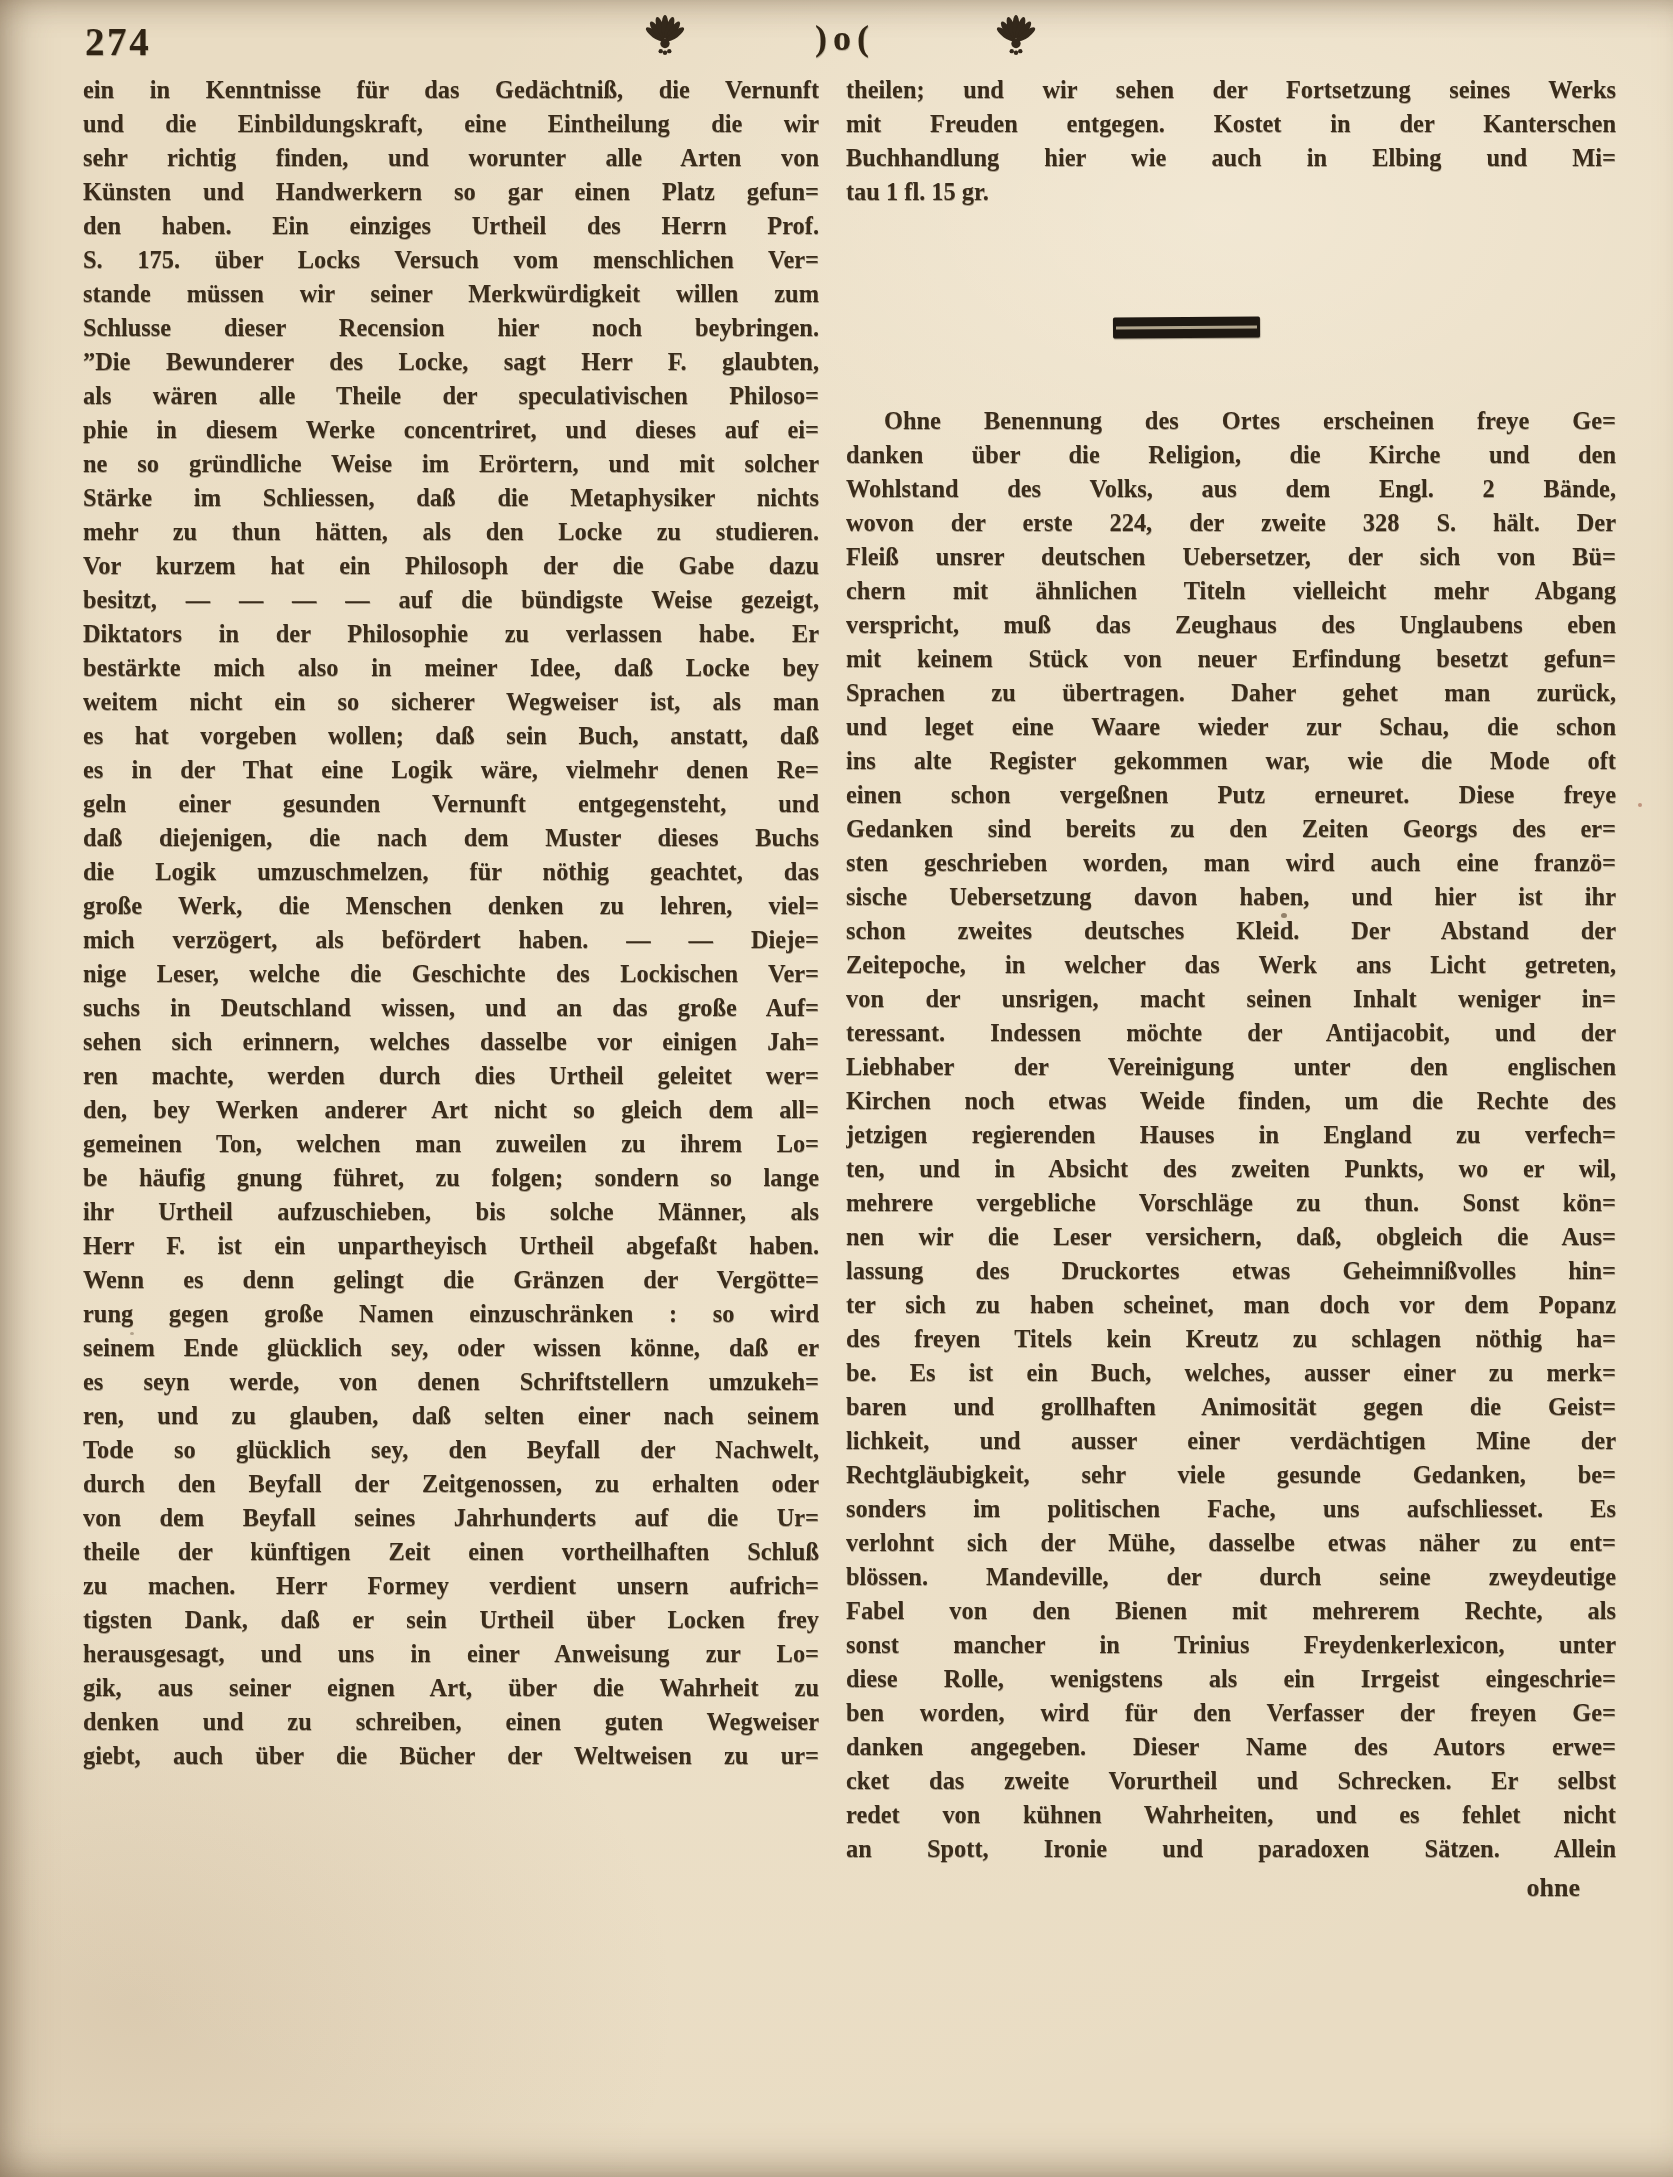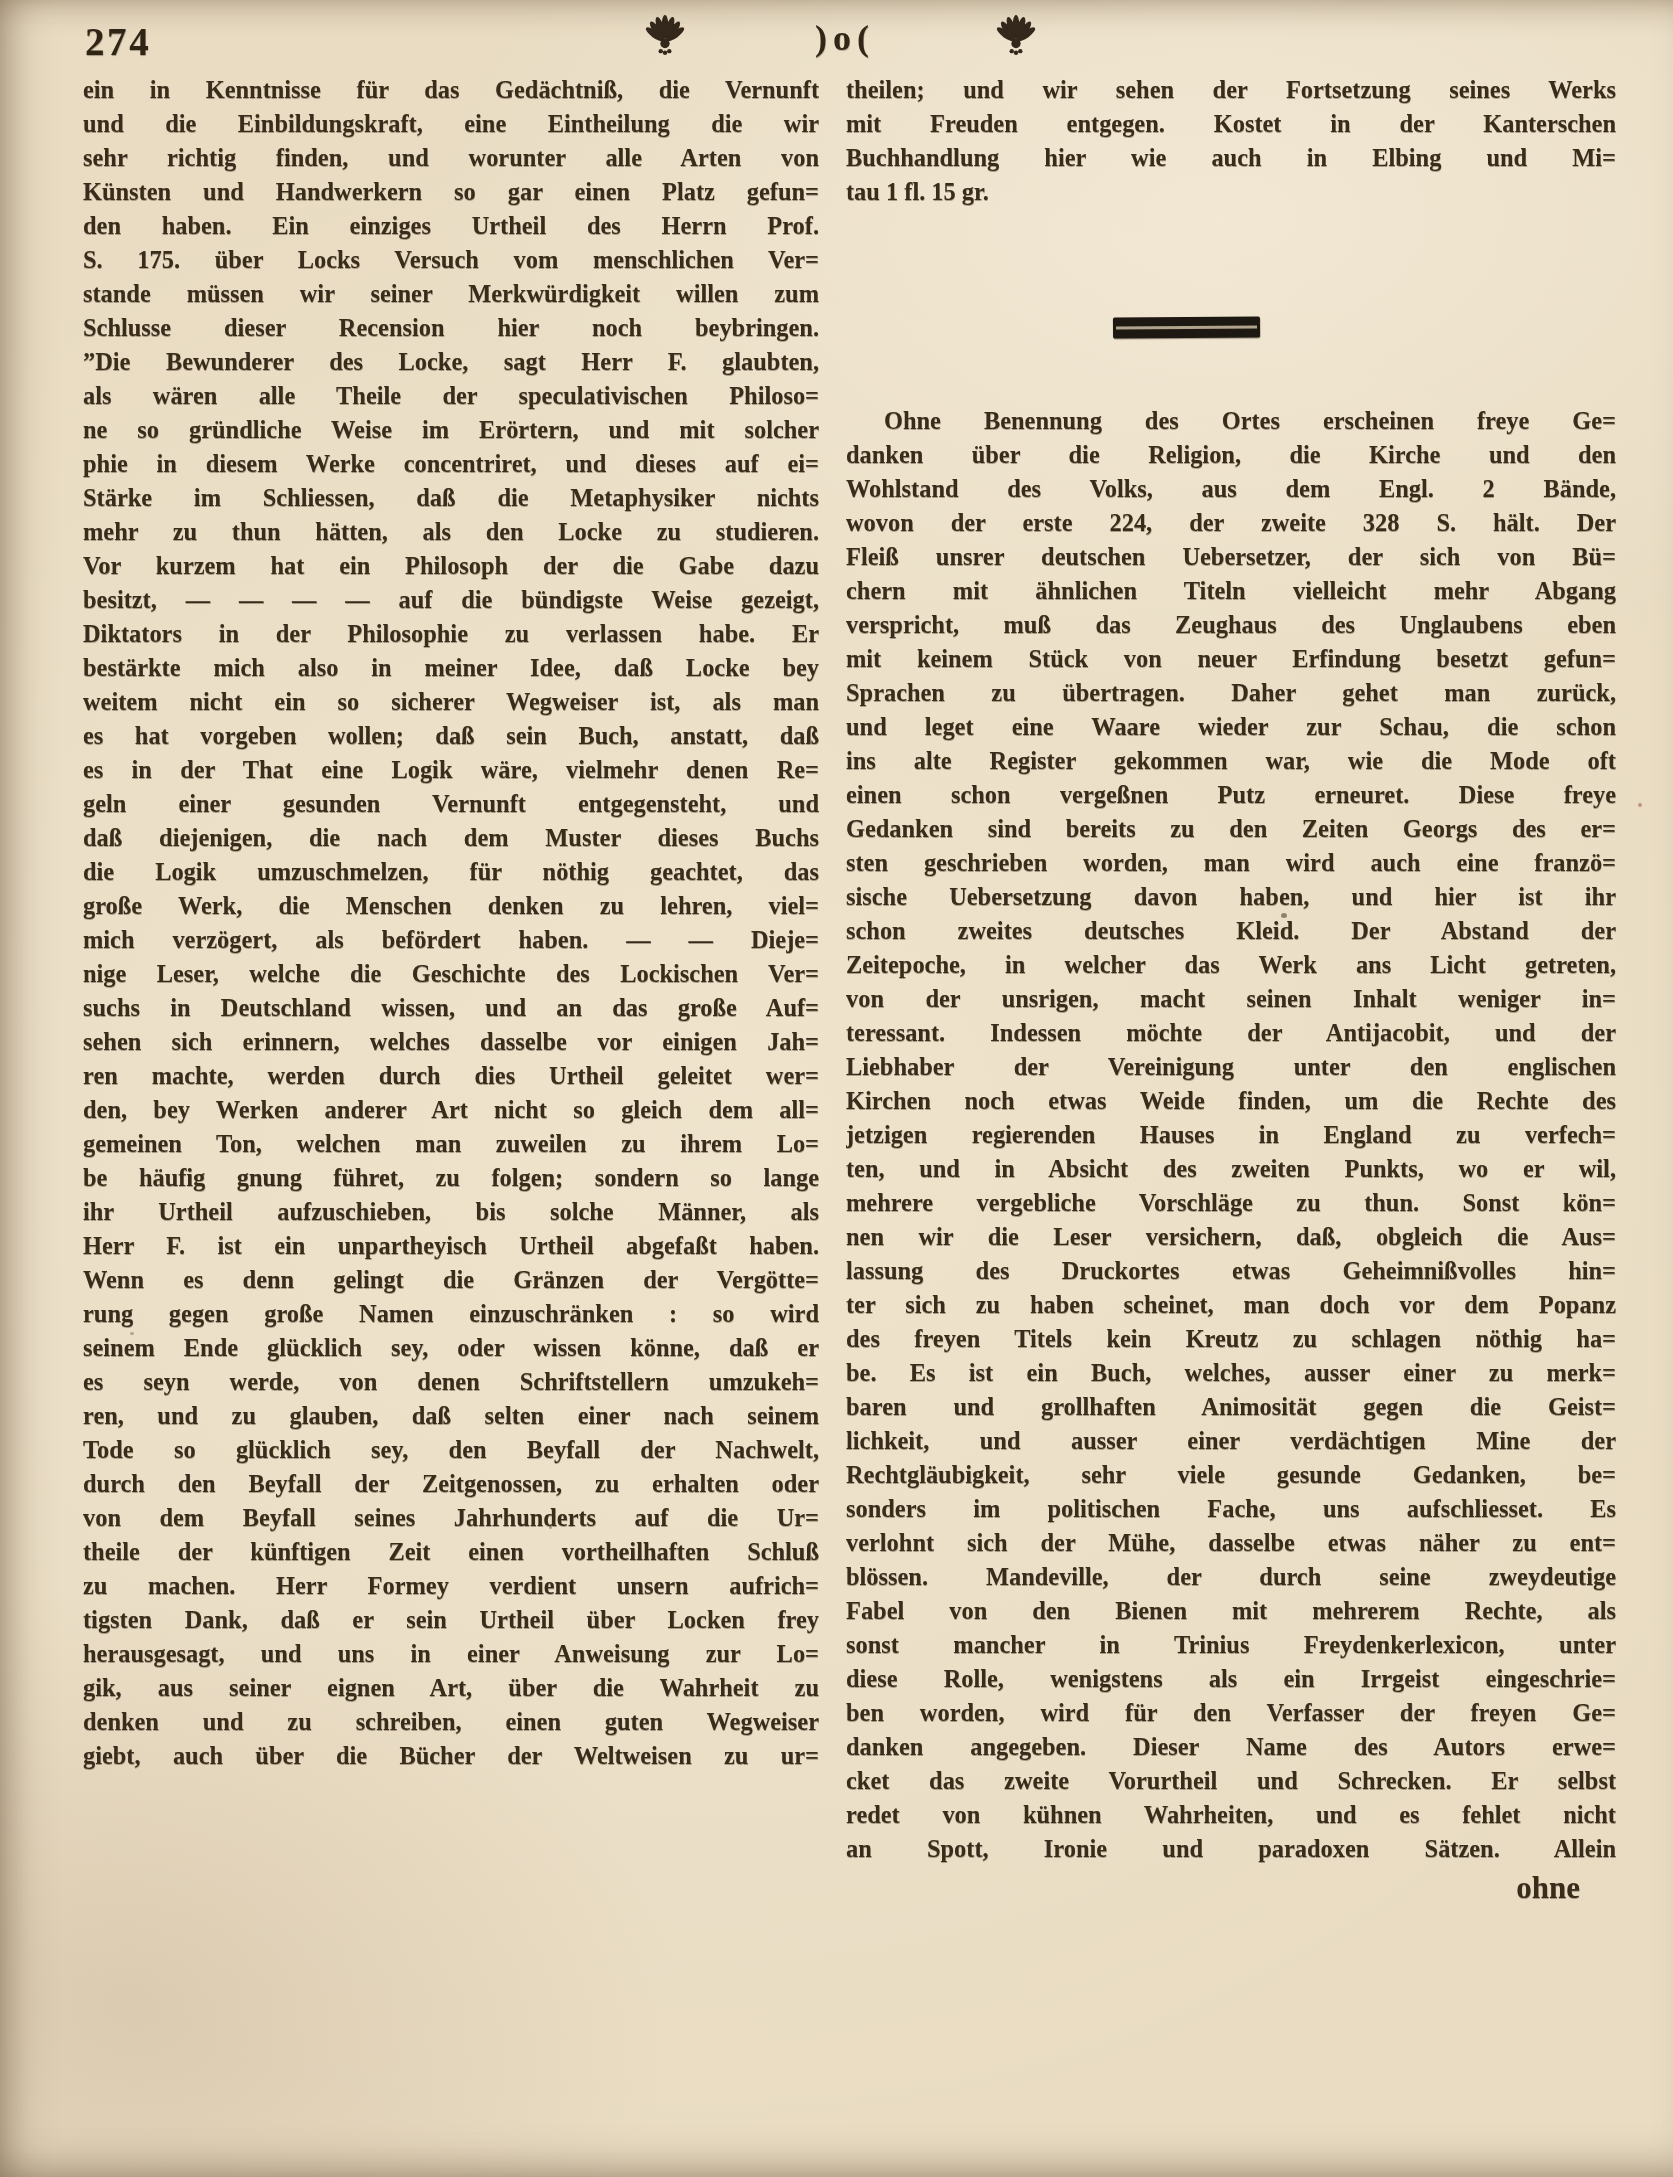--- a/index.html
+++ b/index.html
@@ -65,21 +65,21 @@
     transform:rotate(-0.4deg);
     border-radius:1.7px;
     box-shadow:0.4px 0.9px 0.9px rgba(40,30,18,0.4);
   }
   .divider::after{
     content:"";position:absolute;left:2.6px;right:3.4px;top:9.4px;height:2.6px;
     background:rgba(226,211,182,0.75);
   }
   .catchword{
     margin-top:5.1px;
-    font-weight:700;font-size:31px;line-height:var(--lh);
+    font-weight:700;font-size:26px;line-height:var(--lh);
     color:var(--ink);
     text-align:right;
     padding-right:36px;
     text-shadow:0.3px 0.5px 0.6px rgba(58,42,26,0.38);
     font-family:Liberation Serif, serif;
   }
   .speck{position:absolute;border-radius:50%;background:rgba(74,53,31,0.55);}
   .speck.s1{left:1281px;top:913px;width:6px;height:5.1px;}
   .speck.s2{left:549px;top:1526px;width:3.4px;height:3.4px;background:rgba(74,53,31,0.4);}
   .speck.s3{left:130px;top:1332px;width:4.3px;height:3.4px;background:rgba(74,53,31,0.35);}
@@ -158,22 +158,22 @@
       <div class="line">ein in Kenntnisse für das Gedächtniß, die Vernunft</div>
       <div class="line">und die Einbildungskraft, eine Eintheilung die wir</div>
       <div class="line">sehr richtig finden, und worunter alle Arten von</div>
       <div class="line">Künsten und Handwerkern so gar einen Platz gefun=</div>
       <div class="line">den haben.   Ein einziges Urtheil des Herrn Prof.</div>
       <div class="line">S. 175. über Locks Versuch vom menschlichen Ver=</div>
       <div class="line">stande müssen wir seiner Merkwürdigkeit willen zum</div>
       <div class="line">Schlusse dieser Recension hier noch beybringen.</div>
       <div class="line">”Die Bewunderer des Locke, sagt Herr F. glaubten,</div>
       <div class="line">als wären alle Theile der speculativischen Philoso=</div>
+      <div class="line">phie in diesem Werke concentriret, und dieses auf ei=</div>
       <div class="line">ne so gründliche Weise im Erörtern, und mit solcher</div>
-      <div class="line">phie in diesem Werke concentriret, und dieses auf ei=</div>
       <div class="line">Stärke im Schliessen, daß die Metaphysiker nichts</div>
       <div class="line">mehr zu thun hätten, als den Locke zu studieren.</div>
       <div class="line">Vor kurzem hat ein Philosoph der die Gabe dazu</div>
       <div class="line">besitzt, — — — — auf die bündigste Weise gezeigt,</div>
       <div class="line">Diktators in der Philosophie zu verlassen habe.   Er</div>
       <div class="line">bestärkte mich also in meiner Idee, daß Locke bey</div>
       <div class="line">weitem nicht ein so sicherer Wegweiser ist, als man</div>
       <div class="line">es hat vorgeben wollen; daß sein Buch, anstatt, daß</div>
       <div class="line">es in der That eine Logik wäre, vielmehr denen Re=</div>
       <div class="line">geln einer gesunden Vernunft entgegensteht, und</div>

